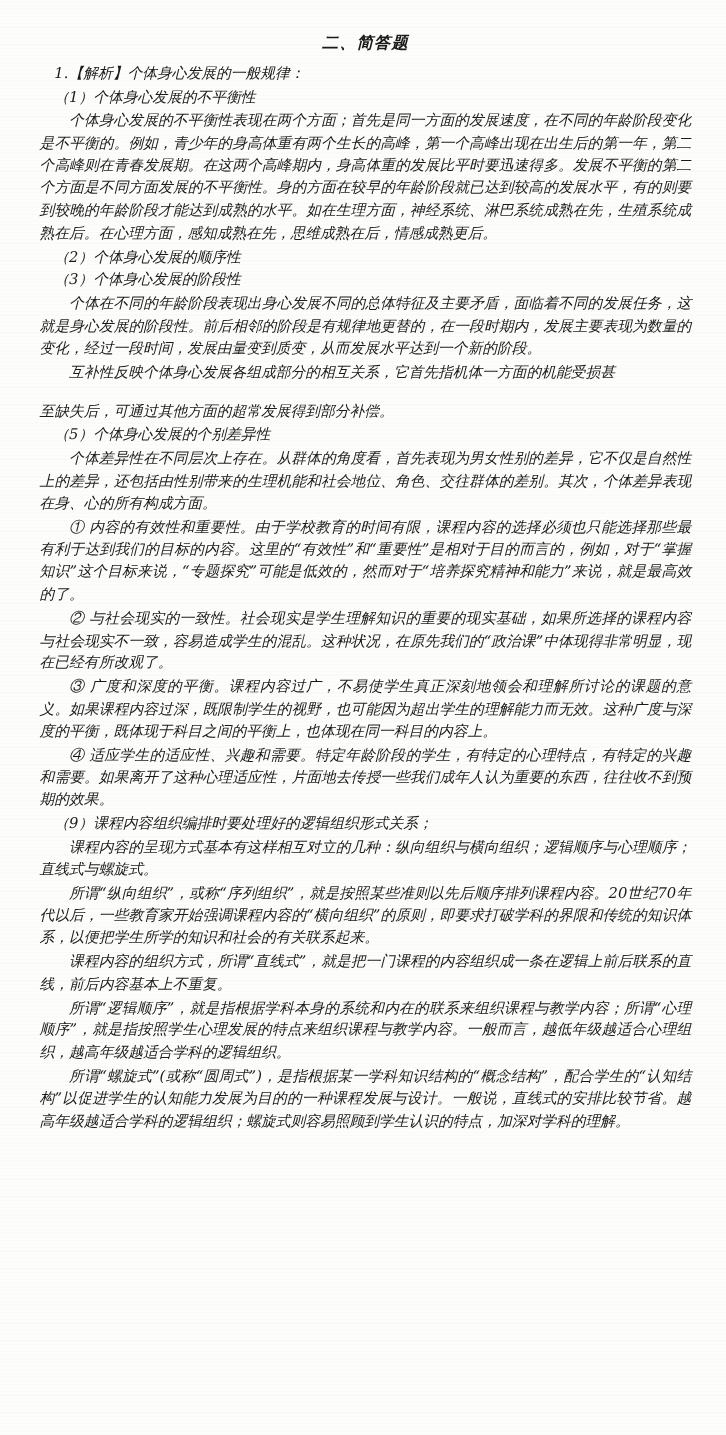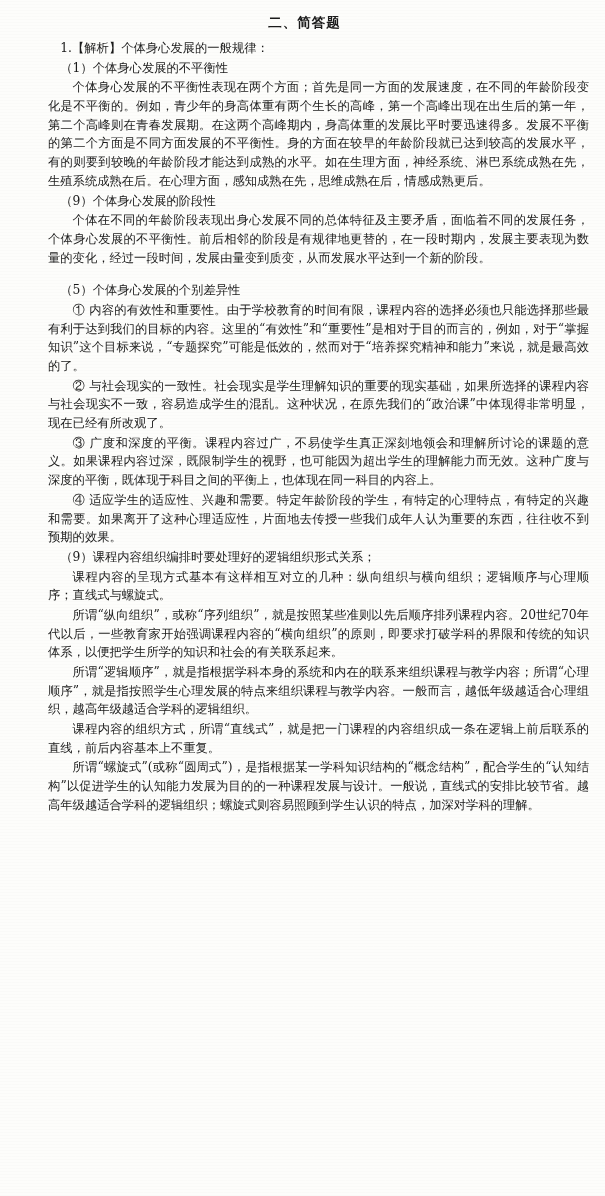--- a/index.html
+++ b/index.html
@@ -10,26 +10,27 @@
   body {
     width: 605px;
     min-height: 1196px;
     font-family: "DejaVu Sans", sans-serif;
     color: #1a1a1a;
   }
   .page {
     position: relative;
     width: 605px;
     min-height: 1196px;
-    padding: 0;
+    padding: 13px;
     box-sizing: border-box;
     
     background:
       repeating-linear-gradient(0deg, rgba(0,0,0,0.012) 0px, rgba(0,0,0,0.012) 1px, rgba(0,0,0,0) 1px, rgba(0,0,0,0) 3px),
       #fdfdfb;
+    font-style: italic;
   }
   .inner {
     padding: 8px 16px 18px 20px;
   }
   .section-title {
     text-align: center;
     font-size: 13.5px;
     font-weight: bold;
     letter-spacing: 1px;
     margin: 6px 0 7px 0;
@@ -42,43 +43,46 @@
     text-align: justify;
     text-justify: inter-ideograph;
     font-family: "DejaVu Serif", serif;
   }
   .indent0 { text-indent: 0; }
   .indent1 { text-indent: 1em; }
   .indent2 { text-indent: 2em; }
   .gap-block { height: 13px; }
   .blurline {
     filter: blur(0.15px);
-    margin-left: 28px;
   }
 </style>
 </head>
 <body>
 
 <div class="page">
   <div class="inner">
     <div class="section-title">二、简答题</div>
 
     <p class="indent1 blurline">1.【解析】个体身心发展的一般规律：</p>
     <p class="indent1 blurline">（1）个体身心发展的不平衡性</p>
     <p class="indent2 blurline">个体身心发展的不平衡性表现在两个方面；首先是同一方面的发展速度，在不同的年龄阶段变化是不平衡的。例如，青少年的身高体重有两个生长的高峰，第一个高峰出现在出生后的第一年，第二个高峰则在青春发展期。在这两个高峰期内，身高体重的发展比平时要迅速得多。发展不平衡的第二个方面是不同方面发展的不平衡性。身的方面在较早的年龄阶段就已达到较高的发展水平，有的则要到较晚的年龄阶段才能达到成熟的水平。如在生理方面，神经系统、淋巴系统成熟在先，生殖系统成熟在后。在心理方面，感知成熟在先，思维成熟在后，情感成熟更后。</p>
-    <p class="indent1 blurline">（9）个体身心发展的阶段性</p>
-    <p class="indent2 blurline">个体在不同的年龄阶段表现出身心发展不同的总体特征及主要矛盾，面临着不同的发展任务，个体身心发展的不平衡性。前后相邻的阶段是有规律地更替的，在一段时期内，发展主要表现为数量的变化，经过一段时间，发展由量变到质变，从而发展水平达到一个新的阶段。</p>
+    <p class="indent1 blurline">（2）个体身心发展的顺序性</p>
+    <p class="indent1 blurline">（3）个体身心发展的阶段性</p>
+    <p class="indent2 blurline">个体在不同的年龄阶段表现出身心发展不同的总体特征及主要矛盾，面临着不同的发展任务，这就是身心发展的阶段性。前后相邻的阶段是有规律地更替的，在一段时期内，发展主要表现为数量的变化，经过一段时间，发展由量变到质变，从而发展水平达到一个新的阶段。</p>
+    <p class="indent2 blurline">互补性反映个体身心发展各组成部分的相互关系，它首先指机体一方面的机能受损甚</p>
 
     <div class="gap-block"></div>
 
+    <p class="indent0 blurline">至缺失后，可通过其他方面的超常发展得到部分补偿。</p>
     <p class="indent1 blurline">（5）个体身心发展的个别差异性</p>
+    <p class="indent2 blurline">个体差异性在不同层次上存在。从群体的角度看，首先表现为男女性别的差异，它不仅是自然性上的差异，还包括由性别带来的生理机能和社会地位、角色、交往群体的差别。其次，个体差异表现在身、心的所有构成方面。</p>
     <p class="indent2 blurline">① 内容的有效性和重要性。由于学校教育的时间有限，课程内容的选择必须也只能选择那些最有利于达到我们的目标的内容。这里的“有效性”和“重要性”是相对于目的而言的，例如，对于“掌握知识”这个目标来说，“专题探究”可能是低效的，然而对于“培养探究精神和能力”来说，就是最高效的了。</p>
     <p class="indent2 blurline">② 与社会现实的一致性。社会现实是学生理解知识的重要的现实基础，如果所选择的课程内容与社会现实不一致，容易造成学生的混乱。这种状况，在原先我们的“政治课”中体现得非常明显，现在已经有所改观了。</p>
     <p class="indent2 blurline">③ 广度和深度的平衡。课程内容过广，不易使学生真正深刻地领会和理解所讨论的课题的意义。如果课程内容过深，既限制学生的视野，也可能因为超出学生的理解能力而无效。这种广度与深度的平衡，既体现于科目之间的平衡上，也体现在同一科目的内容上。</p>
     <p class="indent2 blurline">④ 适应学生的适应性、兴趣和需要。特定年龄阶段的学生，有特定的心理特点，有特定的兴趣和需要。如果离开了这种心理适应性，片面地去传授一些我们成年人认为重要的东西，往往收不到预期的效果。</p>
     <p class="indent1 blurline">（9）课程内容组织编排时要处理好的逻辑组织形式关系；</p>
     <p class="indent2 blurline">课程内容的呈现方式基本有这样相互对立的几种：纵向组织与横向组织；逻辑顺序与心理顺序；直线式与螺旋式。</p>
     <p class="indent2 blurline">所谓“纵向组织”，或称“序列组织”，就是按照某些准则以先后顺序排列课程内容。20世纪70年代以后，一些教育家开始强调课程内容的“横向组织”的原则，即要求打破学科的界限和传统的知识体系，以便把学生所学的知识和社会的有关联系起来。</p>
+    <p class="indent2 blurline">课程内容的组织方式，所谓“直线式”，就是把一门课程的内容组织成一条在逻辑上前后联系的直线，前后内容基本上不重复。</p>
     <p class="indent2 blurline">所谓“逻辑顺序”，就是指根据学科本身的系统和内在的联系来组织课程与教学内容；所谓“心理顺序”，就是指按照学生心理发展的特点来组织课程与教学内容。一般而言，越低年级越适合心理组织，越高年级越适合学科的逻辑组织。</p>
-    <p class="indent2 blurline">课程内容的组织方式，所谓“直线式”，就是把一门课程的内容组织成一条在逻辑上前后联系的直线，前后内容基本上不重复。</p>
     <p class="indent2 blurline">所谓“螺旋式”(或称“圆周式”)，是指根据某一学科知识结构的“概念结构”，配合学生的“认知结构”以促进学生的认知能力发展为目的的一种课程发展与设计。一般说，直线式的安排比较节省。越高年级越适合学科的逻辑组织；螺旋式则容易照顾到学生认识的特点，加深对学科的理解。</p>
   </div>
 </div>
 
 </body></html>

